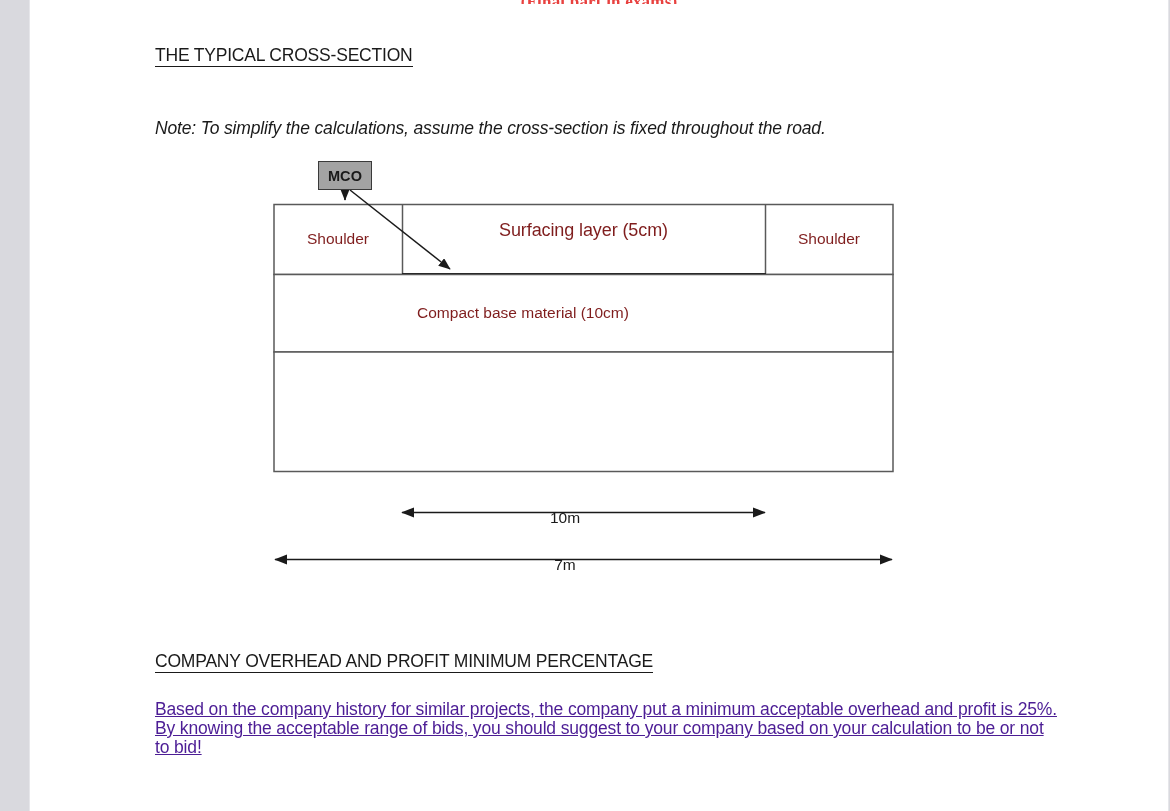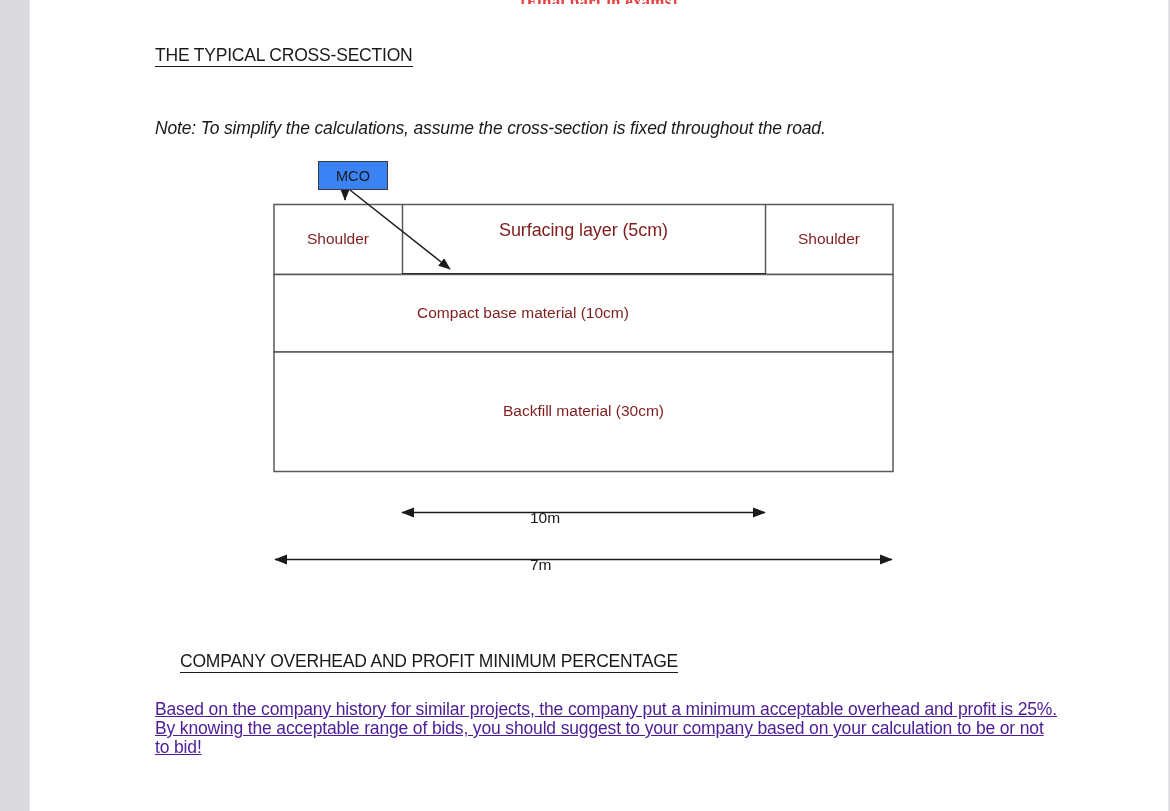--- a/index.html
+++ b/index.html
@@ -44,21 +44,21 @@
     font-size: 17.5px;
     color: #1a1a1a;
     letter-spacing: -0.2px;
     white-space: nowrap;
   }
   .heading .ul {
     border-bottom: 1.4px solid #1a1a1a;
     padding-bottom: 1px;
   }
   #heading-cross-section { top: 45px; }
-  #heading-overhead { top: 651px; margin-left: 25px; }
+  #heading-overhead { top: 651px; }
   .note {
     position: absolute;
     left: 125px;
     top: 94px;
     font-size: 17.5px;
     font-style: italic;
     color: #1a1a1a;
     letter-spacing: -0.15px;
     white-space: nowrap;
     margin-top: 24px;
@@ -83,25 +83,26 @@
     width: 1138px;
     height: 811px;
     pointer-events: none;
   }
   .diagram svg { display: block; }
 
   .mco-box {
     position: absolute;
     left: 288px;
     top: 161px;
-    width: 70px;
+    width: 54px;
     height: 29px;
     border: 1.3px solid #3a3a3a;
     box-sizing: border-box;
-    background: #3b82f6;
+    background: #a3a3a3;
+    font-weight: bold;
   }
   .mco-label {
     position: absolute;
     left: 0; top: 0;
     width: 100%; height: 100%;
     display: flex;
     align-items: center;
     justify-content: center;
     font-size: 14.5px;
     color: #1a1a1a;
@@ -133,21 +134,21 @@
   .lbl-base {
     left: 244px; top: 274px; width: 498px; height: 78px;
     font-size: 15.5px;
   }
   .lbl-backfill {
     left: 244px; top: 351px; width: 619px; height: 120px;
     font-size: 15.5px;
   }
   .dim-label {
     position: absolute;
-    text-align: left;
+    text-align: center;
     font-size: 15.5px;
     color: #1a1a1a;
   }
   .lbl-10m { left: 500px; top: 509px; width: 70px; }
   .lbl-12m { left: 500px; top: 556px; width: 70px; }
 </style>
 </head>
 <body>
 
 <div class="page">
@@ -192,21 +193,20 @@
     </svg>
 
     <div class="mco-box">
       <div class="mco-label">MCO</div>
     </div>
 
     <div class="cell-label lbl-shoulder-left">Shoulder</div>
     <div class="cell-label lbl-surfacing">Surfacing layer (5cm)</div>
     <div class="cell-label lbl-shoulder-right">Shoulder</div>
     <div class="cell-label lbl-base">Compact base material (10cm)</div>
-    <div class="cell-label lbl-backfill">Backfill material (30cm)</div>
 
     <div class="dim-label lbl-10m">10m</div>
     <div class="dim-label lbl-12m">7m</div>
   </div>
 
   <div class="heading" id="heading-overhead">
     <span class="ul">COMPANY OVERHEAD AND PROFIT MINIMUM PERCENTAGE</span>
   </div>
 
   <div class="body-para">Based on the company history for similar projects, the company put a minimum acceptable overhead and profit is 25%. By knowing the acceptable range of bids, you should suggest to your company based on your calculation to be or not to bid!</div>

